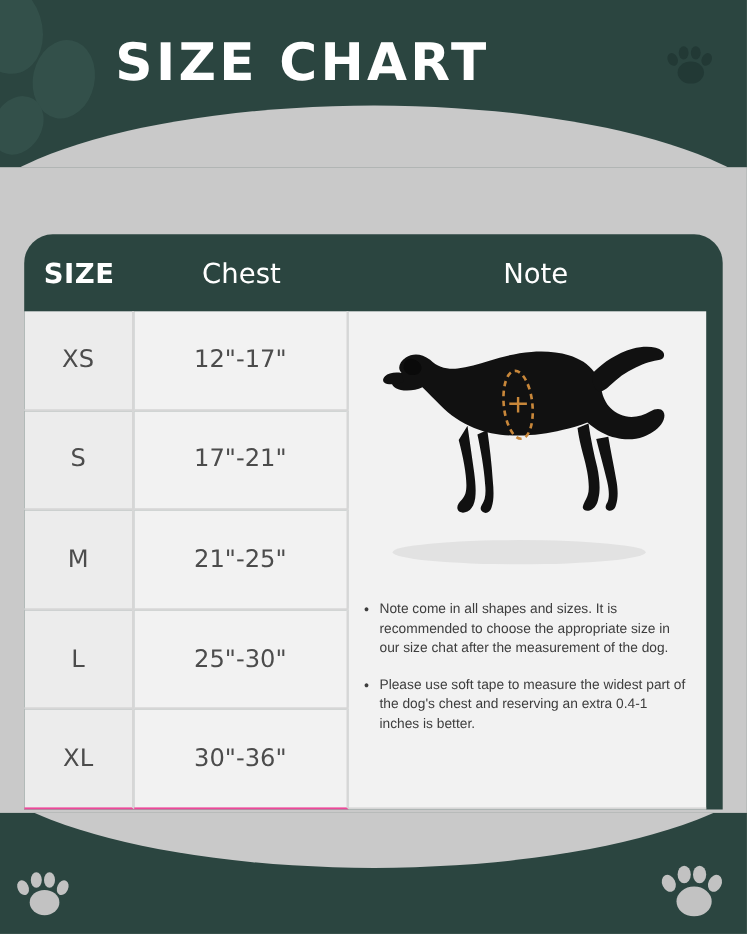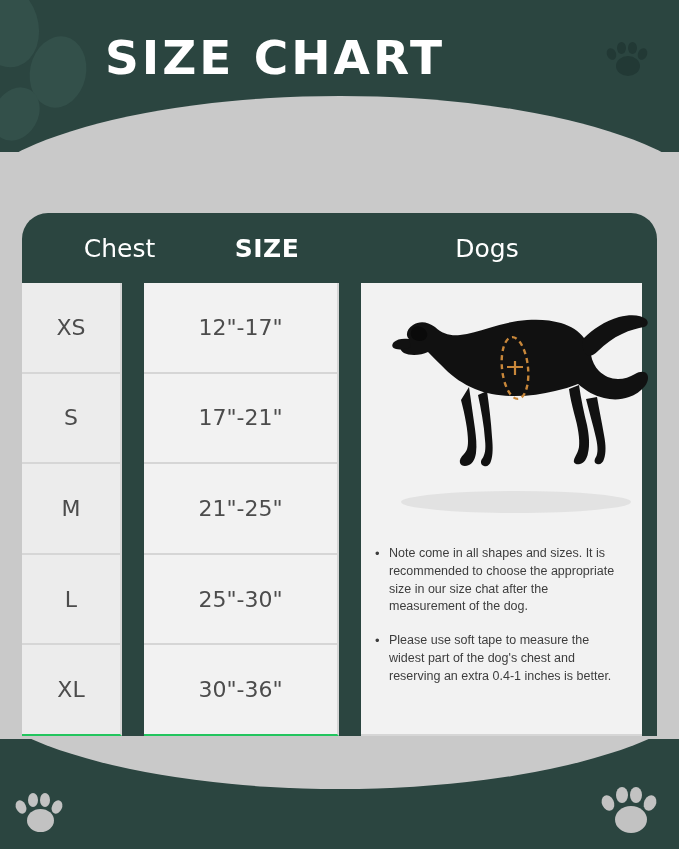--- a/index.html
+++ b/index.html
@@ -101,21 +101,20 @@
     font-family: "DejaVu Sans", sans-serif;
   }
   .th.size { width: 100px; font-weight: bold; letter-spacing: .5px; }
   .th.chest { width: 195px; }
   .th.note { flex: 1; }
 
   .tbody {
     display: flex;
     height: 453px;
     padding: 0 15px 0 0;
-    gap: 22px;
   }
   .col-size, .col-chest {
     display: flex;
     flex-direction: column;
   }
   .col-size { width: 100px; }
   .col-chest { width: 195px; }
   .cell {
     flex: 1;
     display: flex;
@@ -123,21 +122,21 @@
     justify-content: center;
     color: #4c4c4c;
     font-size: 22px;
     font-family: "DejaVu Sans", sans-serif;
     border-bottom: 2px solid #d6d6d6;
     border-right: 2px solid #d6d6d6;
   }
   .col-size .cell { background: #ececec; }
   .col-chest .cell { background: #f2f2f2; }
   .col-chest .cell:last-child,
-  .col-size .cell:last-child { border-bottom: 2px solid #22c55e; }
+  .col-size .cell:last-child { border-bottom: 2px solid #ec4899; }
 
   .col-note {
     flex: 1;
     background: #f2f2f2;
     position: relative;
     border-bottom: 2px solid #d6d6d6;
   }
 
   .dog-area {
     position: relative;
@@ -196,23 +195,23 @@
     <div class="pad" style="left:34px; top:8px;  width:9px;  height:12px; transform:rotate(25deg);"></div>
   </div>
 
   <div class="header-curve"></div>
   <div class="header-title">SIZE CHART</div>
 </div>
 
 <div class="card">
 
   <div class="thead">
+    <div class="th size">SIZE</div>
     <div class="th chest">Chest</div>
-    <div class="th size">SIZE</div>
-    <div class="th note">Dogs</div>
+    <div class="th note">Note</div>
   </div>
 
   <div class="tbody">
 
     <div class="col-size">
       <div class="cell">XS</div>
       <div class="cell">S</div>
       <div class="cell">M</div>
       <div class="cell">L</div>
       <div class="cell">XL</div>

